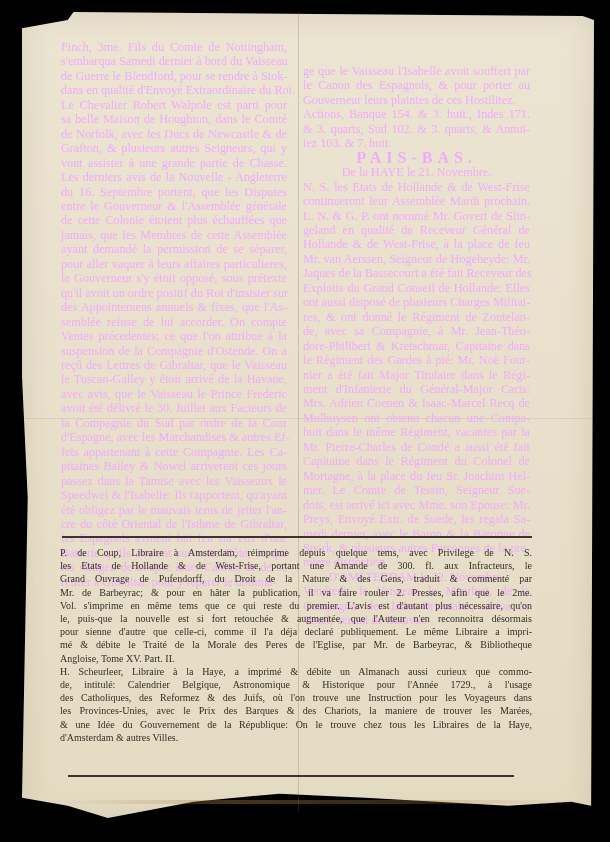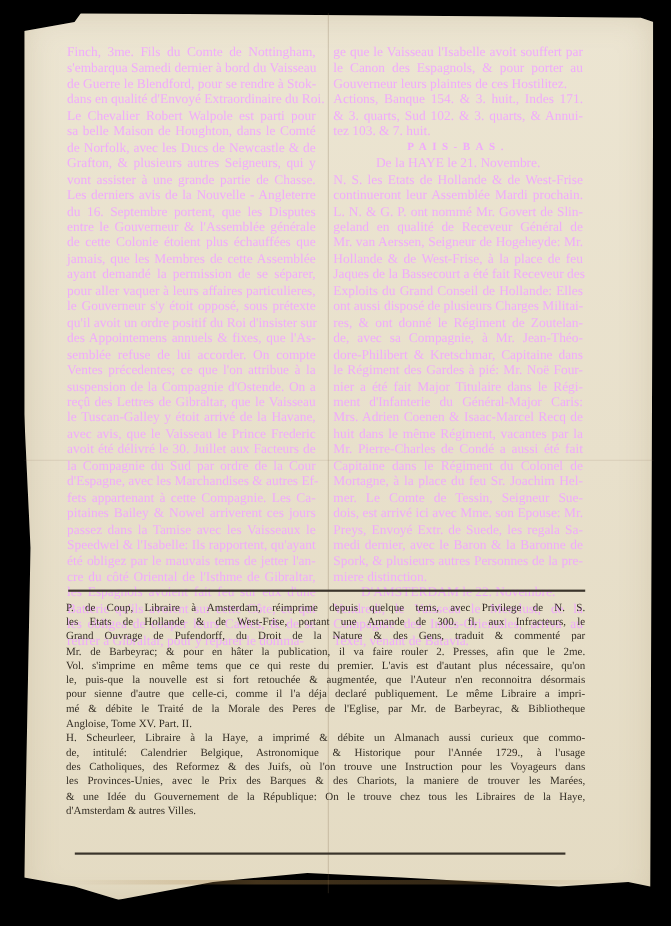--- a/index.html
+++ b/index.html
@@ -19,25 +19,25 @@
   }
   .fold-h {
     position: absolute; left: 22px; top: 418px; width: 572px; height: 1px;
     background: rgba(120,100,70,0.12);
   }
   .col {
     position: absolute; top: 40px; font-size: 12.2px; line-height: 14.45px; color: #f0abfc;
     text-align: justify;
   }
   .col-left { left: 61px; width: 226px; }
-  .col-right { left: 303px; width: 227px; }
+  .col-right { left: 303px; width: 227px; margin-top: 24px; }
   .line { white-space: nowrap; display: block; text-align: justify; text-align-last: justify; }
   .line.last { text-align-last: left; }
   .center { text-align: center; text-align-last: center; }
-  .heading-sec { letter-spacing: 5px; font-weight: bold; font-size: 10px; }
+  .heading-sec { letter-spacing: 5px; font-weight: bold; font-size: 16px; }
   .it { }
   .rule {
     position: absolute; left: 62px; width: 470px; height: 2px; background: #3a342b;
   }
   .rule-top { top: 536px; }
   .rule-bottom { top: 775px; left: 68px; width: 446px; }
   .bottom {
     position: absolute; left: 60px; top: 546px; width: 472px; font-size: 10px; line-height: 13.2px;
     color: #342e25;
   }
@@ -104,32 +104,33 @@
       <span class="line">&amp; 3. quarts, Sud 102. &amp; 3. quarts, &amp; Annui-</span>
       <span class="line last">tez 103. &amp; 7. huit.</span>
     </div>
   <span class="line center heading-sec">PAIS-BAS.</span>
   <span class="line center it">De la HAYE le 21. Novembre.</span>
   <div id="rhague">
       <span class="line">N. S. les Etats de Hollande &amp; de West-Frise</span>
       <span class="line">continueront leur Assemblée Mardi prochain.</span>
       <span class="line">L. N. &amp; G. P. ont nommé Mr. Govert de Slin-</span>
       <span class="line">geland en qualité de Receveur Général de</span>
+      <span class="line">Hollande &amp; de West-Frise, à la place de feu</span>
       <span class="line">Mr. van Aerssen, Seigneur de Hogeheyde: Mr.</span>
-      <span class="line">Hollande &amp; de West-Frise, à la place de feu</span>
       <span class="line">Jaques de la Bassecourt a été fait Receveur des</span>
       <span class="line">Exploits du Grand Conseil de Hollande: Elles</span>
       <span class="line">ont aussi disposé de plusieurs Charges Militai-</span>
       <span class="line">res, &amp; ont donné le Régiment de Zoutelan-</span>
       <span class="line">de, avec sa Compagnie, à Mr. Jean-Théo-</span>
       <span class="line">dore-Philibert &amp; Kretschmar, Capitaine dans</span>
       <span class="line">le Régiment des Gardes à pié: Mr. Noë Four-</span>
       <span class="line">nier a été fait Major Titulaire dans le Régi-</span>
       <span class="line">ment d'Infanterie du Général-Major Caris:</span>
       <span class="line">Mrs. Adrien Coenen &amp; Isaac-Marcel Recq de</span>
+      <span class="line">Mulhuysen ont obtenu chacun une Compa-</span>
       <span class="line">huit dans le même Régiment, vacantes par la</span>
       <span class="line">Mr. Pierre-Charles de Condé a aussi été fait</span>
       <span class="line">Capitaine dans le Régiment du Colonel de</span>
       <span class="line">Mortagne, à la place du feu Sr. Joachim Hel-</span>
       <span class="line">mer. Le Comte de Tessin, Seigneur Sue-</span>
       <span class="line">dois, est arrivé ici avec Mme. son Epouse: Mr.</span>
       <span class="line">Preys, Envoyé Extr. de Suede, les regala Sa-</span>
       <span class="line">medi dernier, avec le Baron &amp; la Baronne de</span>
       <span class="line">Spork, &amp; plusieurs autres Personnes de la pre-</span>
       <span class="line last">miere distinction.</span>

